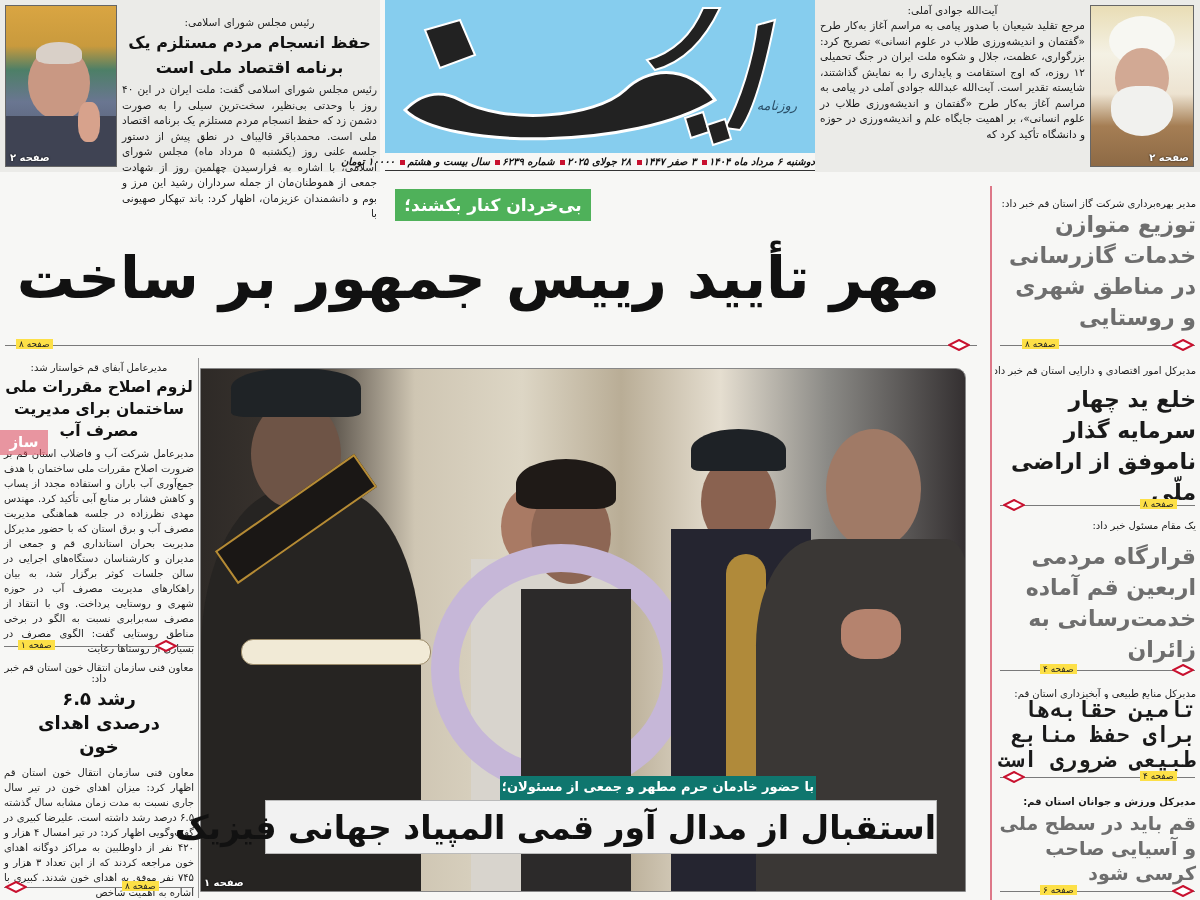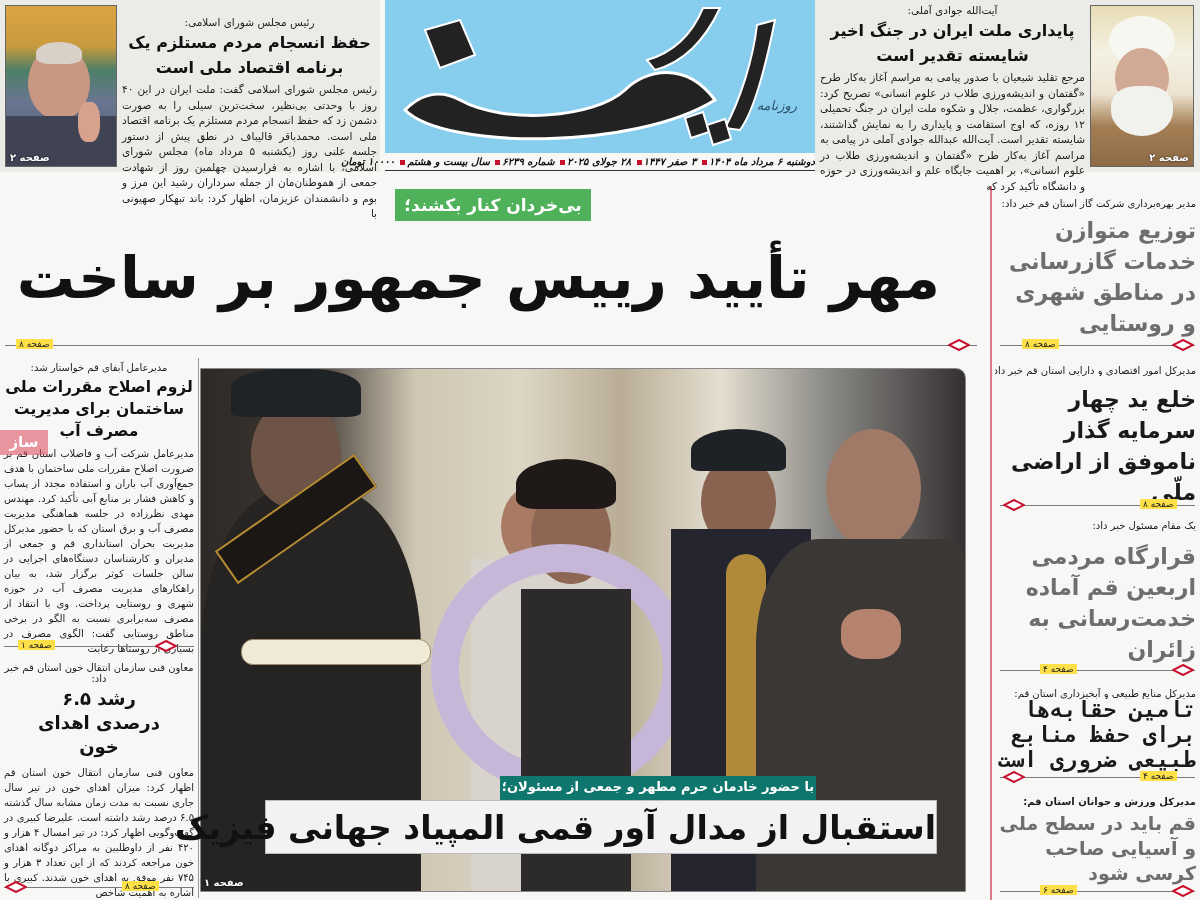--- a/index.html
+++ b/index.html
@@ -98,21 +98,20 @@
   <span>۳ صفر ۱۴۴۷</span><span class="sep"></span>
   <span>۲۸ جولای ۲۰۲۵</span><span class="sep"></span>
   <span>شماره ۶۲۳۹</span><span class="sep"></span>
   <span>سال بیست و هشتم</span><span class="sep"></span>
   <span>۱۰۰۰۰ تومان</span>
 </div>
 
 <div class="abs top-right-box"></div>
 <div class="abs top-right-text">
   <div class="kicker">آیت‌الله جوادی آملی:</div>
-  <div class="headline-sm" style="margin-top:2px;">پایداری ملت ایران در جنگ اخیر شایسته تقدیر است</div>
   <div class="body-txt" style="margin-top:2px;">مرجع تقلید شیعیان با صدور پیامی به مراسم آغاز به‌کار طرح «گفتمان و اندیشه‌ورزی طلاب در علوم انسانی» تصریح کرد: بزرگواری، عظمت، جلال و شکوه ملت ایران در جنگ تحمیلی ۱۲ روزه، که اوج استقامت و پایداری را به نمایش گذاشتند، شایسته تقدیر است. آیت‌الله عبدالله جوادی آملی در پیامی به مراسم آغاز به‌کار طرح «گفتمان و اندیشه‌ورزی طلاب در علوم انسانی»، بر اهمیت جایگاه علم و اندیشه‌ورزی در حوزه و دانشگاه تأکید کرد که</div>
 </div>
 <div class="abs photo photo-right">
   <div class="face" style="left:18px;top:10px;width:66px;height:50px;background:#f7f7f2;"></div>
   <div class="face" style="left:24px;top:42px;width:54px;height:60px;background:#d2a994;"></div>
   <div class="face" style="left:20px;top:80px;width:62px;height:50px;background:#f1f1ee;border-radius:40% 40% 50% 50%;"></div>
   <span class="page-ref-photo">صفحه ۲</span>
 </div>
 
 <div class="abs kicker-green">بی‌خردان کنار بکشند؛</div>
@@ -171,21 +170,21 @@
   <div style="position:absolute;left:640px;top:240px;width:60px;height:50px;background:#b5836e;border-radius:40%;"></div>
 </div>
 <div class="abs kicker-green-2">با حضور خادمان حرم مطهر و جمعی از مسئولان؛</div>
 <div class="abs photo-headline-box">استقبال از مدال آور قمی المپیاد جهانی فیزیک</div>
 <span class="abs photo-pageref">صفحه ۱</span>
 
 <div class="abs red-vline"></div>
 
 <div class="abs right-col" style="top:198px;">
   <div class="right-kicker">مدیر بهره‌برداری شرکت گاز استان قم خبر داد:</div>
-  <div class="right-headline gray" style="margin-top:6px;">توزیع متوازن خدمات گازرسانی در مناطق شهری و روستایی</div>
+  <div class="right-headline gray" style="">توزیع متوازن خدمات گازرسانی در مناطق شهری و روستایی</div>
 </div>
 <div class="abs rule" style="left:1000px;top:345px;width:195px;"></div>
 <svg class="diamond-svg" style="left:1172px;top:339px;" width="22" height="12">
     <polygon points="11,1 21,6 11,11 1,6" fill="#fff" stroke="#c8102e" stroke-width="2"></polygon>
   </svg>
 <span class="page-ref" style="left:1022px;top:339px;">صفحه ۸</span>
 
 <div class="abs right-col" style="top:365px;">
   <div class="right-kicker">مدیرکل امور اقتصادی و دارایی استان قم خبر داد:</div>
   <div class="right-headline" style="margin-top:8px;">خلع ید چهار سرمایه گذار ناموفق از اراضی ملّی</div>

